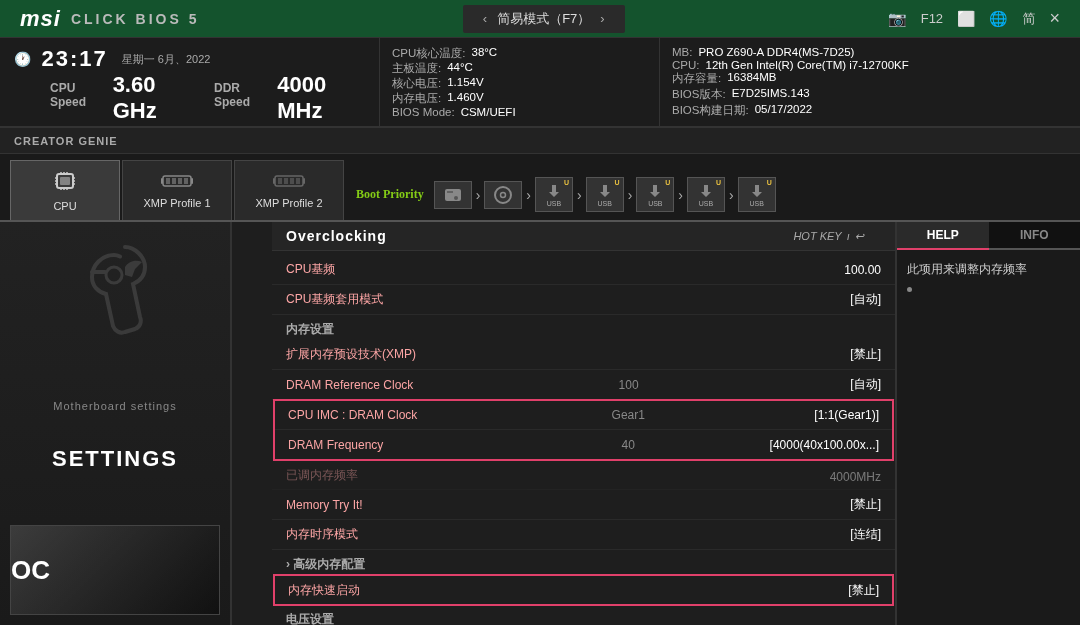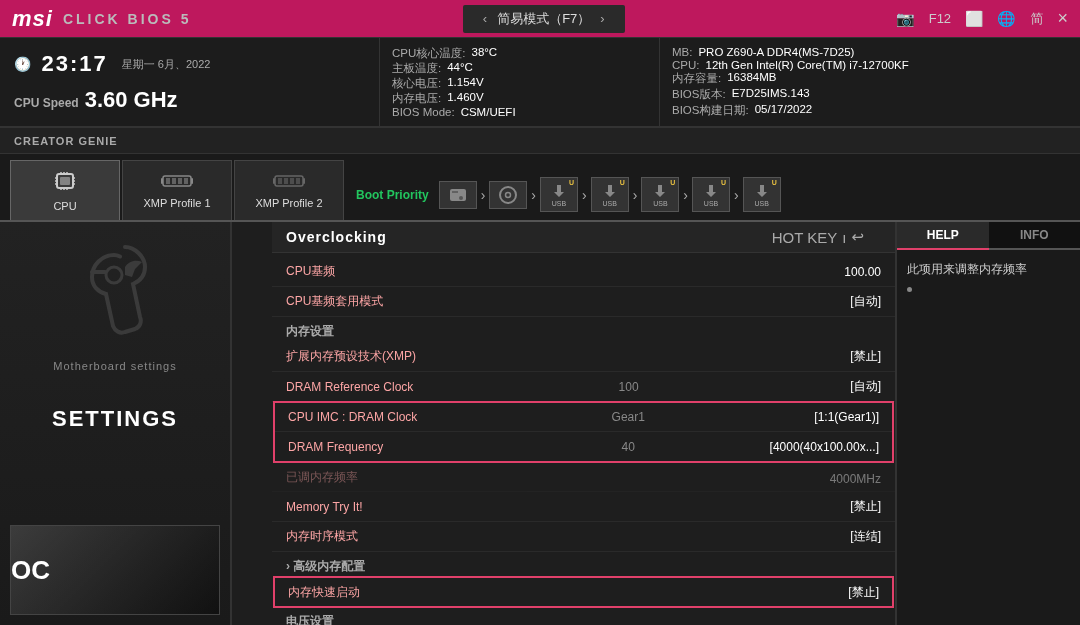--- a/index.html
+++ b/index.html
@@ -7,26 +7,26 @@
       width: 1080px;
       height: 625px;
       background: #1a1a1a;
       font-family: Arial, sans-serif;
       overflow: hidden;
       color: #fff;
     }
 
     
     .header {
-      background: #be185d;
+      background: #14532d;
       height: 38px;
       display: flex;
       align-items: center;
       justify-content: space-between;
-      padding: 0 12px;
+      padding: 0 20px;
       border-bottom: 1px solid #333;
     }
     .header-logo {
       display: flex;
       align-items: center;
       gap: 10px;
     }
     .logo-msi {
       font-weight: 900;
       font-style: italic;
@@ -77,20 +77,21 @@
     .info-time-row {
       display: flex;
       align-items: center;
       gap: 10px;
     }
     .time-val { font-size: 22px; font-weight: bold; color: #fff; letter-spacing: 2px; }
     .date-str { font-size: 11px; color: #aaa; margin-left: 4px; }
     .speed-row {
       display: flex;
       gap: 20px;
+      margin-left: 36px;
     }
     .speed-item { display: flex; align-items: baseline; gap: 6px; }
     .speed-label { font-size: 12px; color: #aaa; font-weight: bold; }
     .speed-val { font-size: 22px; font-weight: bold; color: #fff; }
 
     .info-mid {
       width: 280px;
       padding: 8px 12px;
       border-right: 1px solid #333;
       display: flex;
@@ -176,20 +177,21 @@
       align-items: center;
       justify-content: space-between;
       padding: 10px;
       position: relative;
     }
     .sidebar-icon-area {
       width: 100%;
       display: flex;
       flex-direction: column;
       align-items: center;
+      gap: 40px;
     }
     .sidebar-text-area {
       text-align: center;
       margin-top: 8px;
     }
     .sidebar-small-label {
       font-size: 11px;
       color: #888;
       letter-spacing: 1px;
     }
@@ -239,25 +241,26 @@
       background: #252525;
       border-bottom: 1px solid #333;
     }
     .oc-title {
       font-size: 14px;
       font-weight: bold;
       color: #fff;
       letter-spacing: 1px;
     }
     .oc-hotkey {
-      font-size: 15px;
+      font-size: 11px;
       color: #aaa;
       display: flex;
       align-items: center;
       gap: 5px;
+      font-style: italic;
     }
 
     
     .oc-list {
       flex: 1;
       overflow-y: auto;
       padding: 4px 0;
     }
     .oc-list::-webkit-scrollbar { width: 6px; }
     .oc-list::-webkit-scrollbar-track { background: #1a1a1a; }
@@ -390,20 +393,24 @@
       <span style="font-size:14px;color:#aaa;">🕐</span>
       <span class="time-val">23:17</span>
       <span class="date-str">
         <span>星期一</span>&nbsp;<span>6月、2022</span>
       </span>
     </div>
     <div class="speed-row">
       <div class="speed-item">
         <span class="speed-label">CPU Speed</span>
         <span class="speed-val">3.60 GHz</span>
+      </div>
+      <div class="speed-item">
+        <span class="speed-label">DDR Speed</span>
+        <span class="speed-val">4000 MHz</span>
       </div>
     </div>
   </div>
   <div class="info-mid">
     <div>
         <span class="label">CPU核心温度:</span>
         <span class="val">38°C</span>
       </div>
     <div>
         <span class="label">主板温度:</span>
@@ -495,21 +502,21 @@
         <rect x="17" y="6" width="4" height="6" fill="#666" opacity="0.6"></rect>
         <rect x="23" y="6" width="4" height="6" fill="#666" opacity="0.6"></rect>
         <rect x="0" y="6" width="2" height="6" rx="1" fill="#666"></rect>
         <rect x="30" y="6" width="2" height="6" rx="1" fill="#666"></rect>
       </svg>
     </div>
     <span class="tab-label">XMP Profile 2</span>
   </div>
 
   <div style="flex:1;display:flex;align-items:center;padding:0 10px 8px;">
-    <span class="boot-label" style="font-size:12px;font-weight:bold;color:#22c55e;margin-right:10px;">Boot Priority</span>
+    <span class="boot-label" style="font-size:12px;font-weight:bold;color:#84cc16;margin-right:10px;font-family:Liberation Serif, serif;">Boot Priority</span>
     <div class="bp-devices" style="display:flex;align-items:center;gap:4px;">
 
       <div class="bp-dev" style="background:#333;border:1px solid #555;padding:4px 7px;display:flex;flex-direction:column;align-items:center;position:relative;min-width:38px;">
         <svg width="20" height="18" viewBox="0 0 20 18">
             <rect x="2" y="3" width="16" height="12" rx="2" fill="#888"></rect>
             <ellipse cx="13" cy="12" rx="2" ry="2" fill="#555"></ellipse>
             <line x1="4" y1="6" x2="10" y2="6" stroke="#555" stroke-width="1.5"></line>
           </svg>
       </div>
       <span style="color:#aaa;font-size:14px;">›</span>

